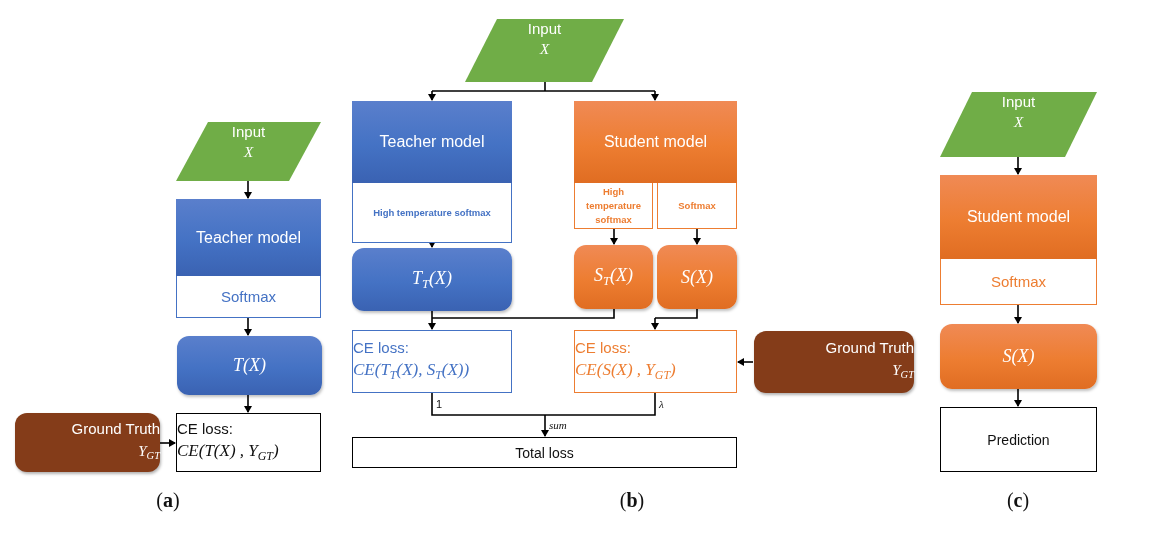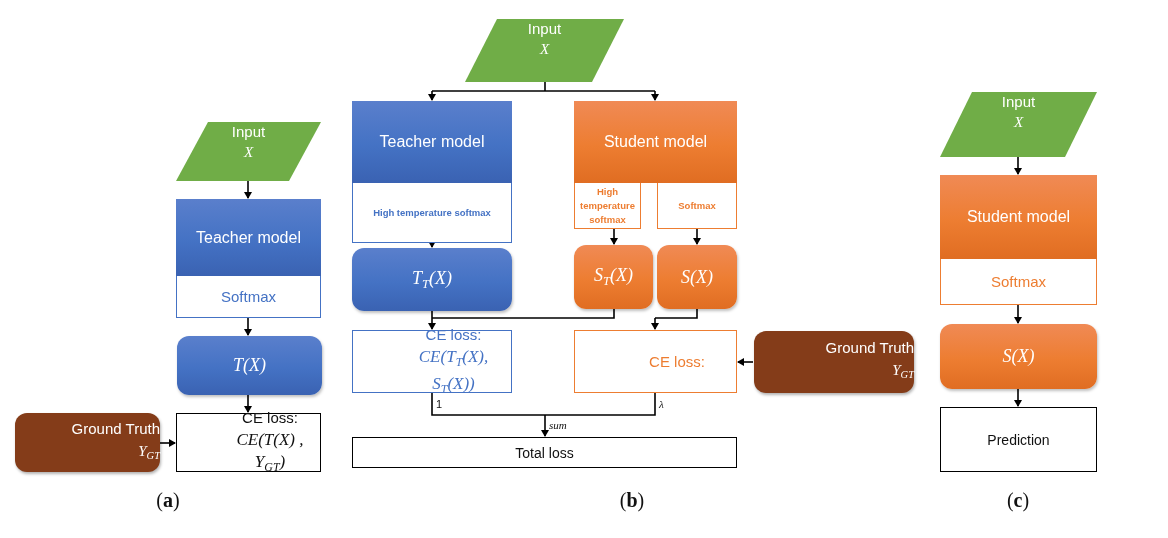--- a/index.html
+++ b/index.html
@@ -16,22 +16,22 @@
   .orange-fill { background: linear-gradient(to bottom, #f08a55 0%, #ed7d31 55%, #e06d22 100%); }
   .brown-fill { background: #843c19; }
   .model-head { display: flex; align-items: center; justify-content: center;
                 color: #ffffff; font-size: 16px; }
   .sub-box { background: #ffffff; display: flex; align-items: center; justify-content: center;
              text-align: center; }
   .rounded { border-radius: 12px; display: flex; align-items: center; justify-content: center;
              color: #ffffff; font-size: 18px; box-shadow: 1px 2px 3px rgba(0,0,0,0.25); }
   .gt { border-radius: 12px; display: flex; flex-direction: column; align-items: flex-end; justify-content: center;
         color: #ffffff; font-size: 15px; line-height: 22px; box-shadow: 1px 2px 3px rgba(0,0,0,0.3); }
-  .loss { background: #ffffff; display: flex; flex-direction: column; align-items: center; justify-content: center;
-          font-size: 15px; line-height: 22px; text-align: center; padding-left: 43px; }
+  .loss { background: #ffffff; display: flex; flex-direction: column; align-items: flex-start; justify-content: center;
+          font-size: 15px; line-height: 22px; text-align: center; }
   .caption { font-family: "Liberation Serif", "DejaVu Serif", serif; font-size: 20px; color: #111;
              text-align: center; }
   .caption b { font-weight: bold; }
   svg.wires { position: absolute; left: 0; top: 0; }
   .edge-label { position: absolute; font-size: 11px; color: #111; }
   sub { font-size: 70%; vertical-align: -0.3em; }
 </style>
 </head>
 <body>
 
@@ -121,21 +121,21 @@
 <div class="abs blue-fill model-head" style="left:352px;top:101px;width:160px;height:82px;">
   <span>Teacher model</span>
 </div>
 <div class="abs sub-box" style="left:352px;top:183px;width:160px;height:60px;border:1px solid #4472c4;border-top:none;color:#4472c4;font-size:9.5px;font-weight:bold;">
   <span>High temperature softmax</span>
 </div>
 
 <div class="abs orange-fill model-head" style="left:574px;top:101px;width:163px;height:82px;">
   <span>Student model</span>
 </div>
-<div class="abs sub-box" style="left:574px;top:183px;width:67px;height:46px;border:1px solid #ed7d31;border-top:none;color:#ed7d31;font-size:9.5px;font-weight:bold;flex-direction:column;line-height:14px;">
+<div class="abs sub-box" style="left:574px;top:183px;width:79px;height:46px;border:1px solid #ed7d31;border-top:none;color:#ed7d31;font-size:9.5px;font-weight:bold;flex-direction:column;line-height:14px;">
   <span>High</span>
   <span>temperature</span>
   <span>softmax</span>
 </div>
 <div class="abs sub-box" style="left:657px;top:183px;width:80px;height:46px;border:1px solid #ed7d31;border-top:none;color:#ed7d31;font-size:9.5px;font-weight:bold;">
   <span>Softmax</span>
 </div>
 
 <div class="abs blue-fill rounded" style="left:352px;top:248px;width:160px;height:63px;">
   <span class="math"><span>T</span><sub>T</sub><span>(X)</span></span>
@@ -146,20 +146,21 @@
 <div class="abs orange-fill rounded" style="left:657px;top:245px;width:80px;height:64px;">
   <span class="math"><span>S</span><span>(X)</span></span>
 </div>
 
 <div class="abs loss" style="left:352px;top:330px;width:160px;height:63px;border:1px solid #4472c4;color:#4472c4;">
   <span>CE loss:</span>
   <span class="math" style="font-size:17px;"><span>CE(T</span><sub>T</sub><span>(X), S</span><sub>T</sub><span>(X))</span></span>
 </div>
 <div class="abs loss" style="left:574px;top:330px;width:163px;height:63px;border:1px solid #ed7d31;color:#ed7d31;">
   <span>CE loss:</span>
+  <span class="math" style="font-size:17px;"><span>CE(S(X) , Y</span><sub>GT</sub><span>)</span></span>
 </div>
 
 <div class="abs brown-fill gt" style="left:754px;top:331px;width:160px;height:62px;">
   <span>Ground Truth</span>
   <span class="math"><span>Y</span><sub>GT</sub></span>
 </div>
 
 <span class="edge-label" style="left:436px;top:398px;">1</span>
 <span class="edge-label math" style="left:659px;top:398px;">λ</span>
 <span class="edge-label math" style="left:549px;top:419px;">sum</span>

